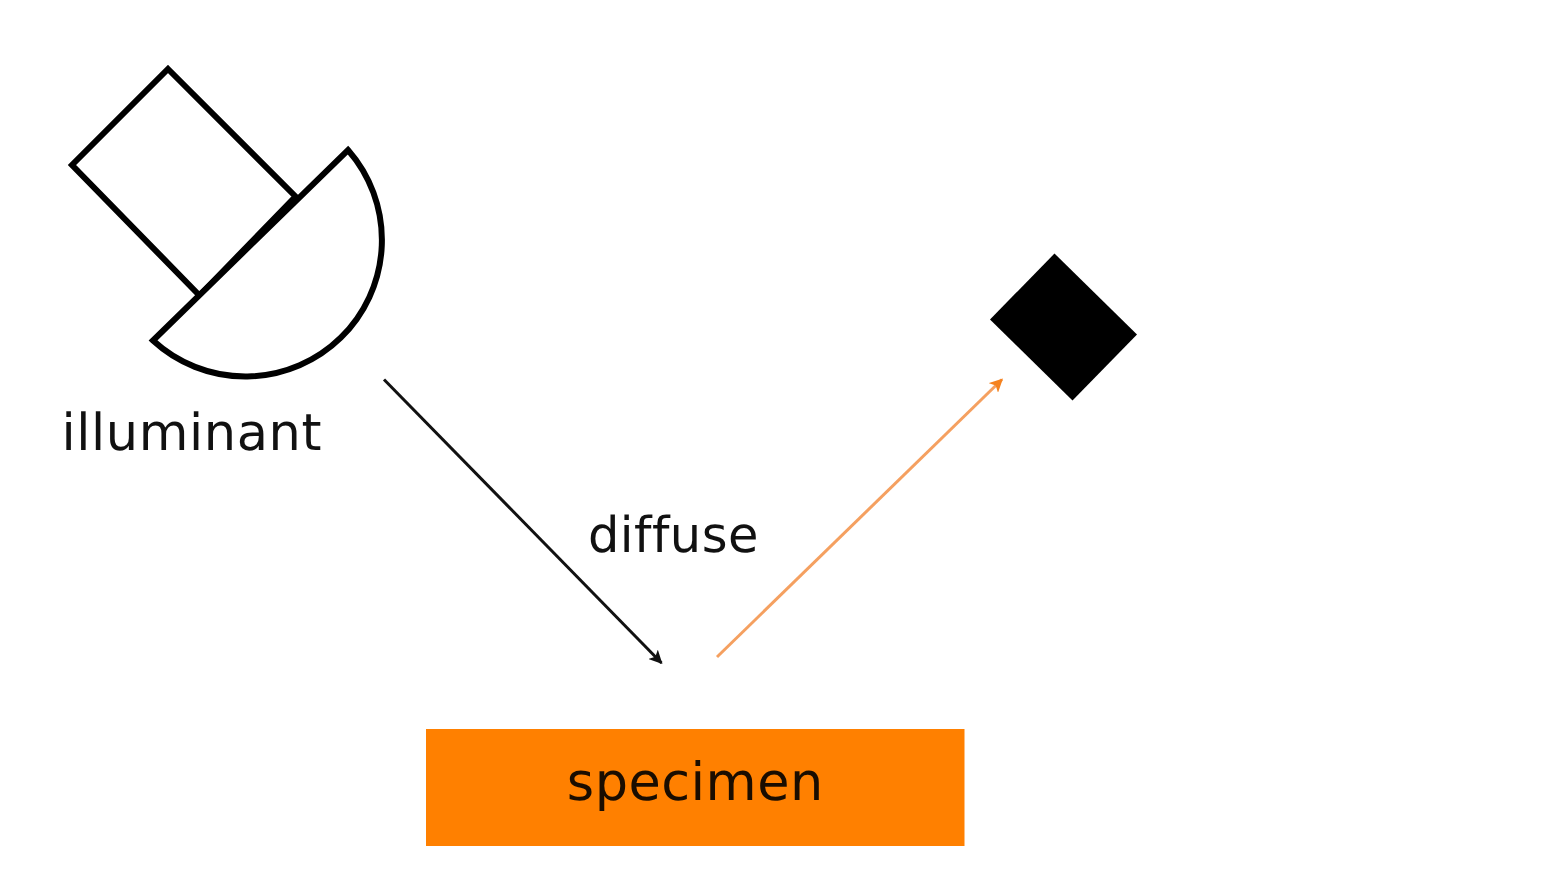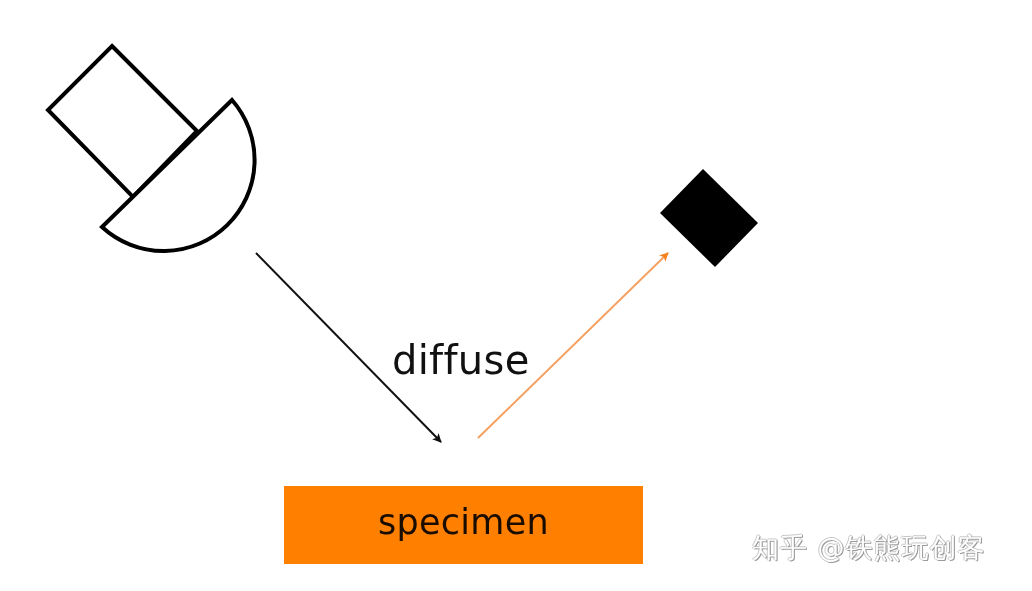--- a/index.html
+++ b/index.html
@@ -14,21 +14,21 @@
   #canvas svg { position: absolute; left: 0; top: 0; }
   .label {
     position: absolute;
     color: #111111;
     white-space: nowrap;
     font-family: "DejaVu Sans", sans-serif;
     line-height: 1;
   }
   #illuminant-label { left: 41px; top: 272px; font-size: 34px; letter-spacing: 0.4px; }
   #sensor-label { left: 597px; top: 112px; font-size: 35px; letter-spacing: 0.3px; }
-  #diffuse-label { left: 392px; top: 340px; font-size: 40px; letter-spacing: 0.3px; }
+  #diffuse-label { left: 392px; top: 340px; font-size: 33px; letter-spacing: 0.3px; }
   #specimen-box {
     position: absolute;
     left: 284px; top: 486px;
     width: 359px; height: 78px;
     display: flex; align-items: center; justify-content: center;
   }
   #specimen-label { position: static; font-size: 35px; color: #1a0d00; padding-bottom: 6px; letter-spacing: 0.3px; }
   #watermark {
     position: absolute;
     left: 752px; top: 530px;
@@ -63,20 +63,20 @@
 
     <line x1="256" y1="253" x2="441" y2="442" stroke="#111111" stroke-width="2" marker-end="url(#blackHead)"></line>
 
     <line x1="478" y1="438" x2="668" y2="253" stroke="#F5A060" stroke-width="2" marker-end="url(#orangeHead)"></line>
 
     <polygon points="703,169 758,223 715,267 660,213" fill="#000000"></polygon>
 
     <rect x="284" y="486" width="359" height="78" fill="#FF8000"></rect>
   </svg>
 
+  <div id="illuminant-label" class="label">illuminant</div>
   <div id="diffuse-label" class="label">diffuse</div>
 
   <div id="specimen-box">
     <div id="specimen-label" class="label">specimen</div>
   </div>
 
-  <div id="watermark">知乎 @铁熊玩创客</div>
 </div>
 
 </body></html>

